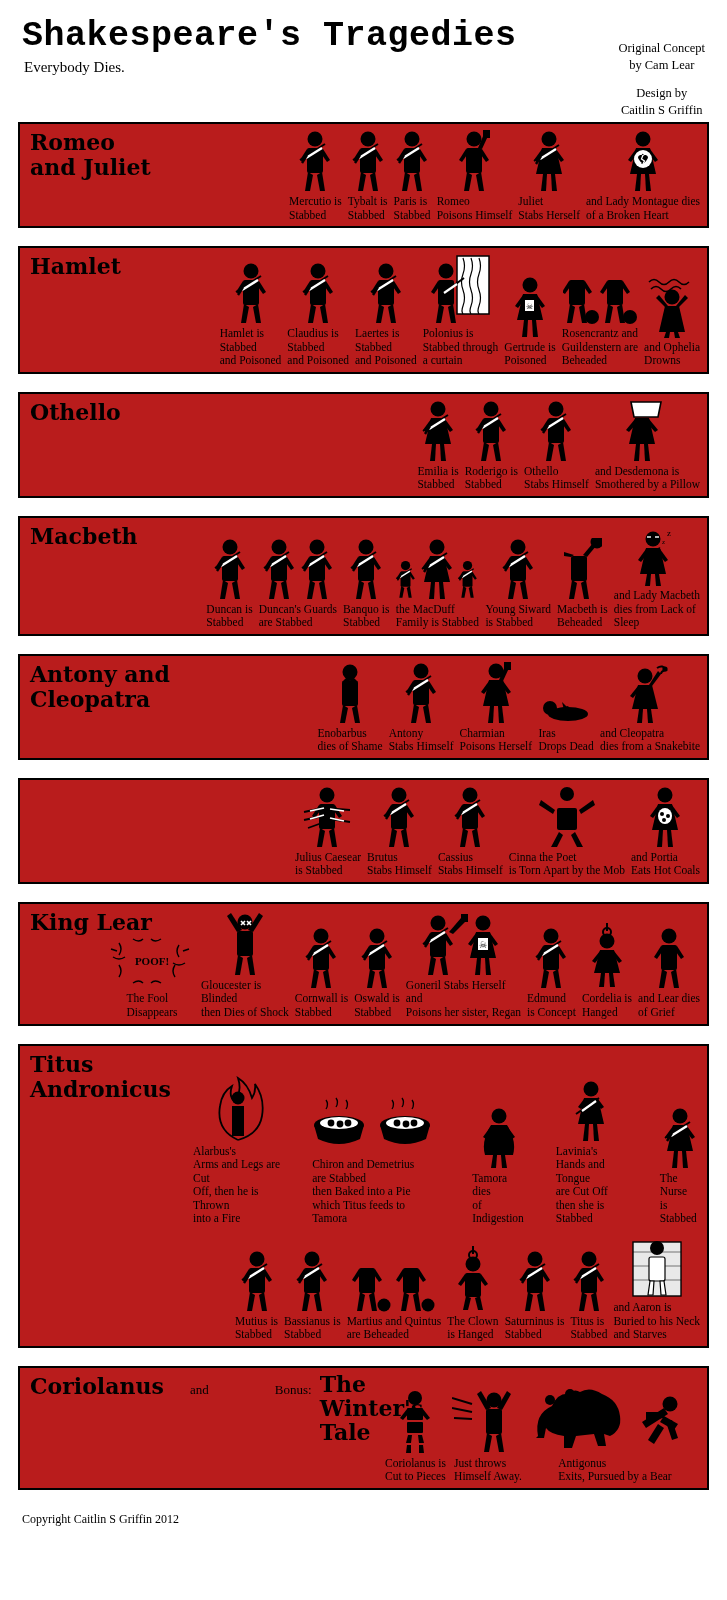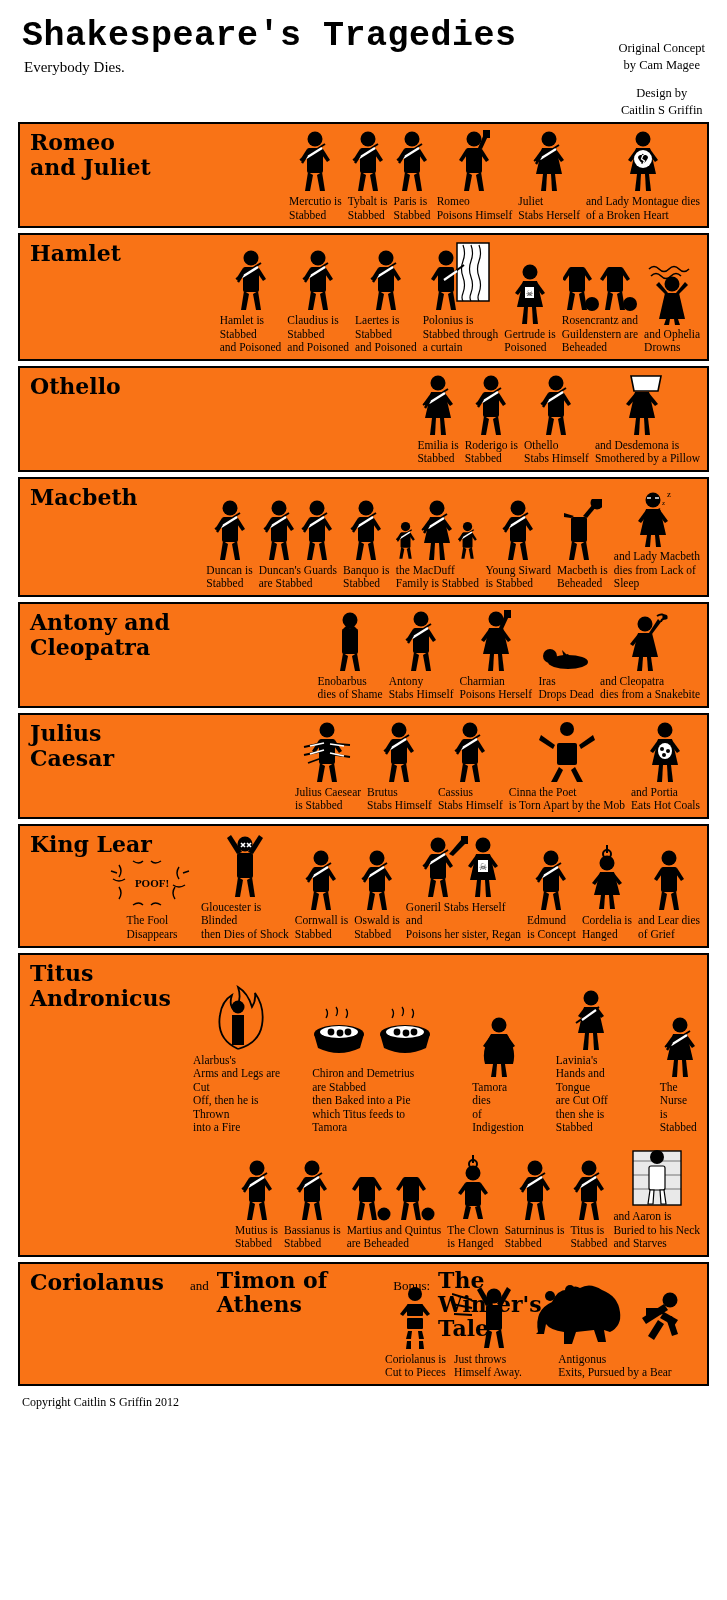--- a/index.html
+++ b/index.html
@@ -28,22 +28,22 @@
   .credits {
     position:absolute; right:4px; top:22px;
     text-align:center; font-size:12.5px; line-height:1.35;
   }
   .credits .blk { margin-bottom:11px; }
 
   
   .play {
     border:2px solid #000;
     position:relative;
-    margin-bottom:5px;
-    background:#f97316;
+    margin-bottom:18px;
+    background:#b91c1c;
   }
   .play-title {
     font-family:"DejaVu Serif", serif;
     font-weight:bold;
     font-size:22px;
     line-height:1.15;
     padding:6px 0 0 10px;
     position:absolute;
     left:0; top:0;
     white-space:pre-line;
@@ -86,21 +86,21 @@
 <body>
 
 <div class="page">
 
   <div class="header">
     <div class="main-title">Shakespeare's Tragedies</div>
     <div class="subtitle">Everybody Dies.</div>
     <div class="credits">
       <div class="blk">
         <div>Original Concept</div>
-        <div>by Cam Magee</div>
+        <div>by Cam Lear</div>
       </div>
       <div class="blk">
         <div>Design by</div>
         <div>Caitlin S Griffin</div>
       </div>
     </div>
   </div>
 
   <div id="plays-container">
       <div class="play">
@@ -713,22 +713,20 @@
                   <path d="M24 47 L26 61 L21 61 L20 47 Z" fill="#000"></path>
                 </g>
               </svg>
             </div>
             <div class="cap">and Cleopatra
 dies from a Snakebite</div>
           </div>
         </div>
       </div>
       <div class="play">
-        <div class="play-title">Julius
-Caesar</div>
         <div class="row indent-md">
           <div class="fig-col">
             <div class="fig-art">
               <svg width="52" height="62" viewBox="0 0 52 62" xmlns="http://www.w3.org/2000/svg">
                 <g transform="translate(8,0)">
                   <circle cx="17" cy="9" r="7.5" fill="#000"></circle>
                   <rect x="9" y="18" width="16" height="25" rx="2" fill="#000"></rect>
                   <path d="M9 19 L2 30 L5 32 L12 22 Z" fill="#000"></path>
                   <path d="M25 19 L32 30 L29 32 L22 22 Z" fill="#000"></path>
                   <path d="M10 42 L7 61 L12 61 L15 45 Z" fill="#000"></path>
@@ -1238,22 +1236,20 @@
             <div class="cap">and Aaron is
 Buried to his Neck
 and Starves</div>
           </div>
         </div>
       </div>
       <div class="play">
         <div class="play-title">Coriolanus</div>
         <div style="position: absolute; left: 170px; top: 4px; display: flex; align-items: flex-start; gap: 8px; z-index: 3;">
           <div style="font-size: 13px; padding-top: 10px;">and</div>
-          <div style="font-family: &quot;DejaVu Serif&quot;, serif; font-weight: bold; font-size: 22px; line-height: 1.1; white-space: pre-line;">Timon of
-Athens</div>
           <div style="font-size: 13px; padding-top: 10px; margin-left: 58px;">Bonus:</div>
           <div style="font-family: &quot;DejaVu Serif&quot;, serif; font-weight: bold; font-size: 22px; line-height: 1.1; white-space: pre-line;">The
 Winter's
 Tale</div>
         </div>
         <div class="row indent-0">
           <div class="fig-col">
             <div class="fig-art">
               <svg width="44" height="66" viewBox="0 0 44 66" xmlns="http://www.w3.org/2000/svg">
                 <circle cx="22" cy="10" r="7" fill="#000"></circle>

